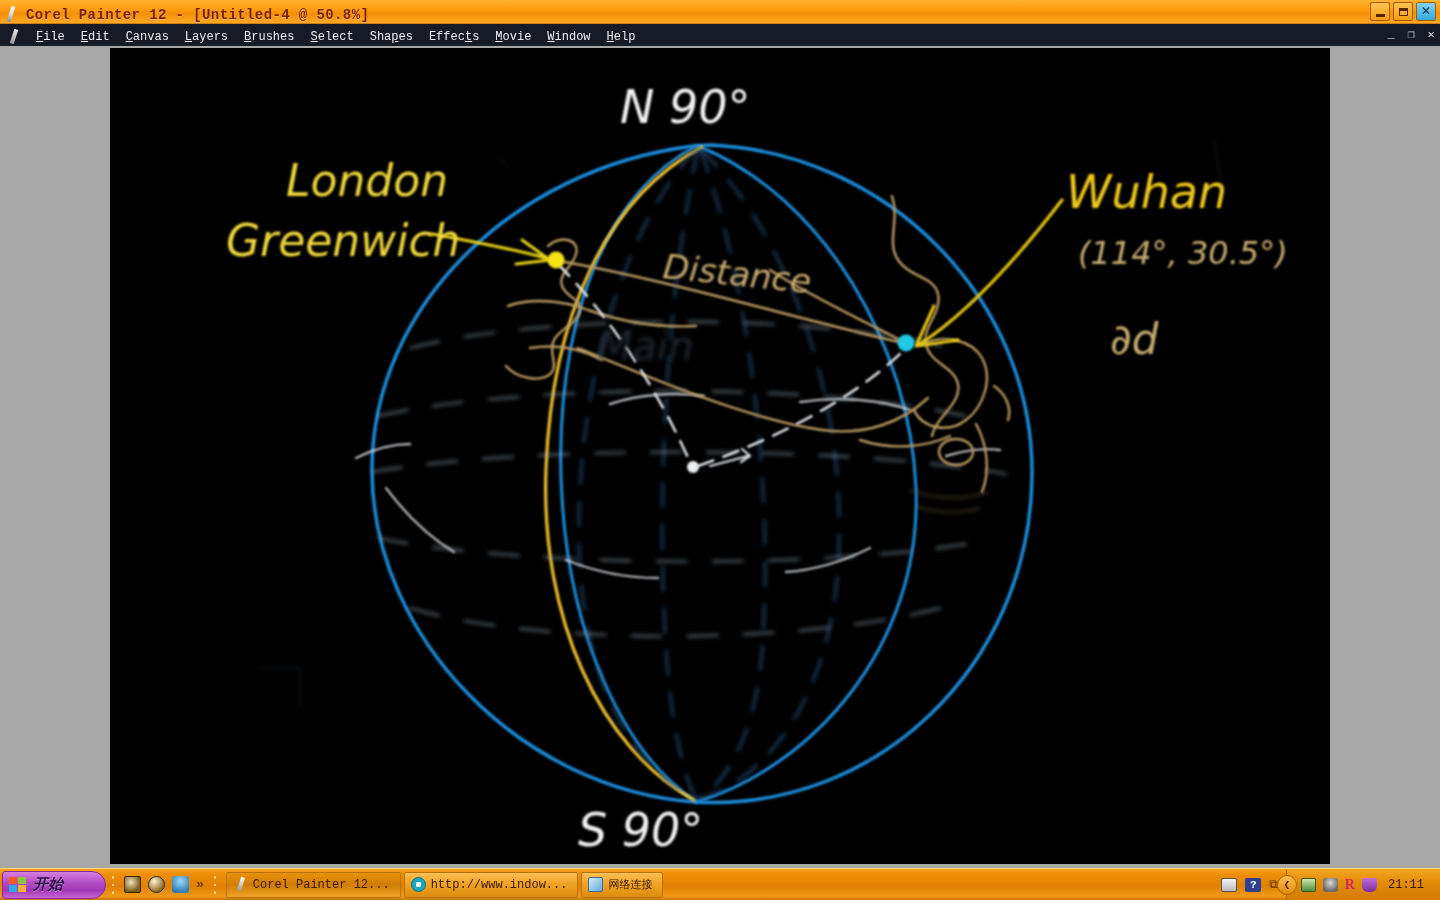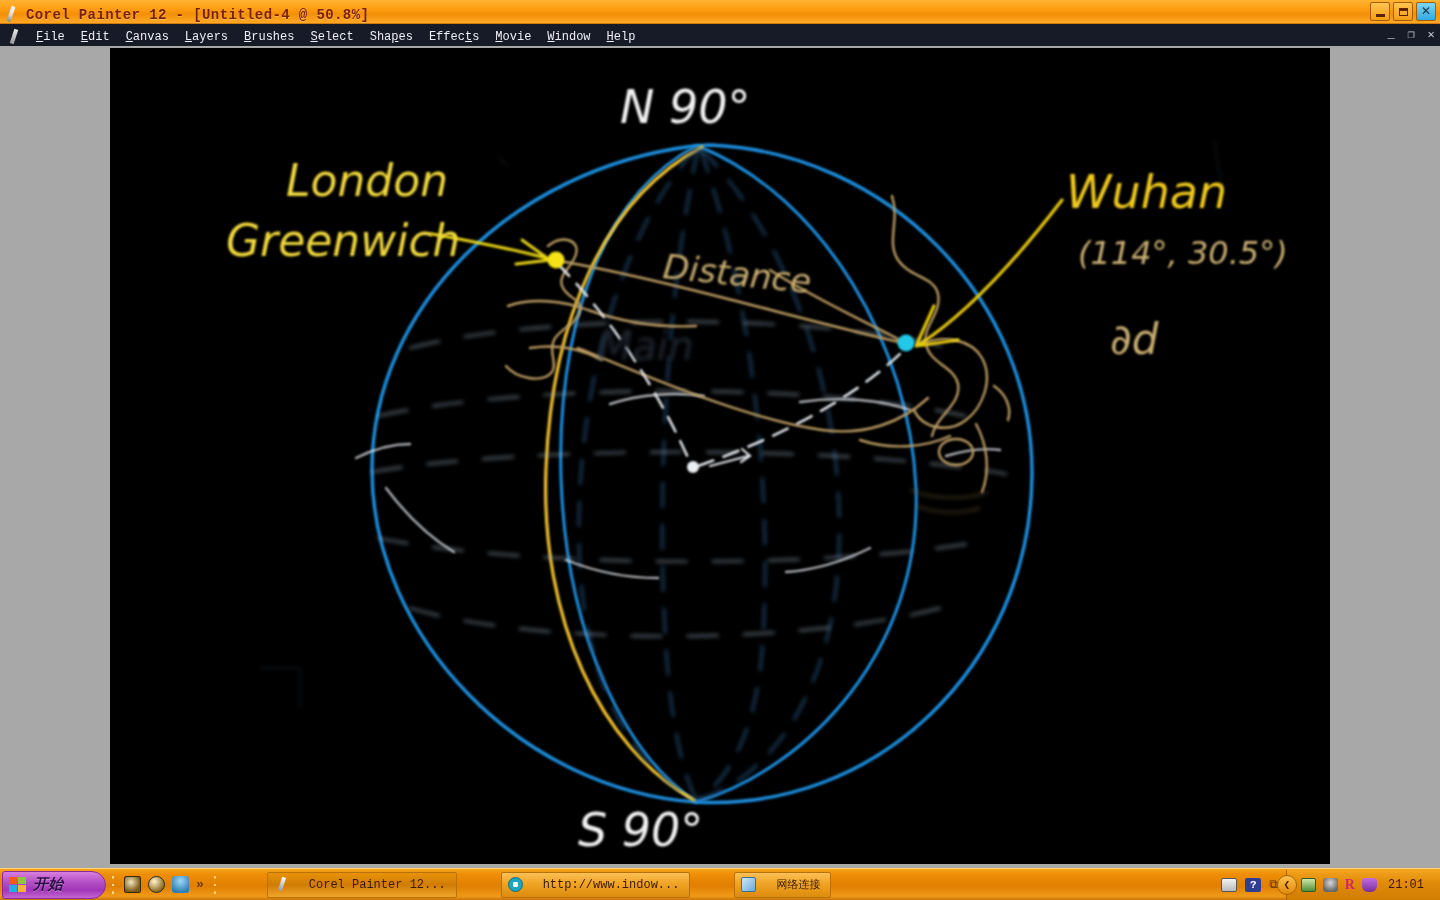--- a/index.html
+++ b/index.html
@@ -135,26 +135,26 @@
       radial-gradient(circle at 50% 82%, #ffd98a 1.2px, transparent 1.4px);
   }
   #quicklaunch { display: flex; align-items: center; gap: 7px; padding: 0 4px; }
   .qlicon { width: 17px; height: 17px; border-radius: 2px; }
   .ql-1 { background: radial-gradient(circle at 40% 35%, #f2e6c0, #7a5a18 70%); border:1px solid #3a2a06; }
   .ql-2 { background: radial-gradient(circle at 35% 30%, #fff4d0, #8a6a20 72%); border-radius: 50%; border:1px solid #2b2b2b; }
   .ql-3 { background: radial-gradient(circle at 50% 30%, #9fd8f5, #2f7fb5 75%); border-radius: 3px; }
   .ql-more { color: #6b3a00; font-size: 13px; font-weight: bold; font-family:"Liberation Mono", monospace; }
   #tasks { display: flex; align-items: center; gap: 3px; margin-left: 4px; }
   .taskbtn {
-    height: 26px; display: flex; align-items: center; gap: 20px;
+    height: 26px; display: flex; align-items: center; gap: 5px;
     padding: 0 10px 0 6px; border-radius: 2px;
     background: linear-gradient(180deg,#fcc055 0%, #f0a324 45%, #dd8c0d 100%);
     border: 1px solid #b8720a;
     font-family: "Liberation Mono", monospace; font-size: 12px; color: #3a1a00;
-    max-width: 200px; white-space: nowrap; overflow: hidden; margin-left: 41px;
+    max-width: 200px; white-space: nowrap; overflow: hidden;
   }
   .taskbtn.cn { font-family: "DejaVu Sans", sans-serif; font-size: 11px; }
   .taskbtn.active { background: linear-gradient(180deg,#e89208 0%, #d07c04 50%, #f0a52a 100%); }
   .tbicon { width: 15px; height: 15px; flex: 0 0 auto; position: relative; }
   .tbicon.painter .brush {
     position:absolute; left:6px; top:0; width:4px;height:14px;
     background: linear-gradient(180deg,#fff,#9a9a9a); transform: rotate(18deg);
   }
   .tbicon.opera {
     border-radius: 50%;
@@ -418,18 +418,18 @@
         <div class="sysicon si-kbd"></div>
         <div class="sysicon si-help">?</div>
         <div class="si-win">⧉</div>
       </div>
       <div id="traynotify">
         <div class="chev">❮</div>
         <div class="tri tri-screen"></div>
         <div class="tri tri-person"></div>
         <div class="tri-r">R</div>
         <div class="tri tri-shield"></div>
-        <div id="clock">21:01</div>
+        <div id="clock">21:11</div>
       </div>
     </div>
   </div>
 
 </div>
 
 </body></html>

